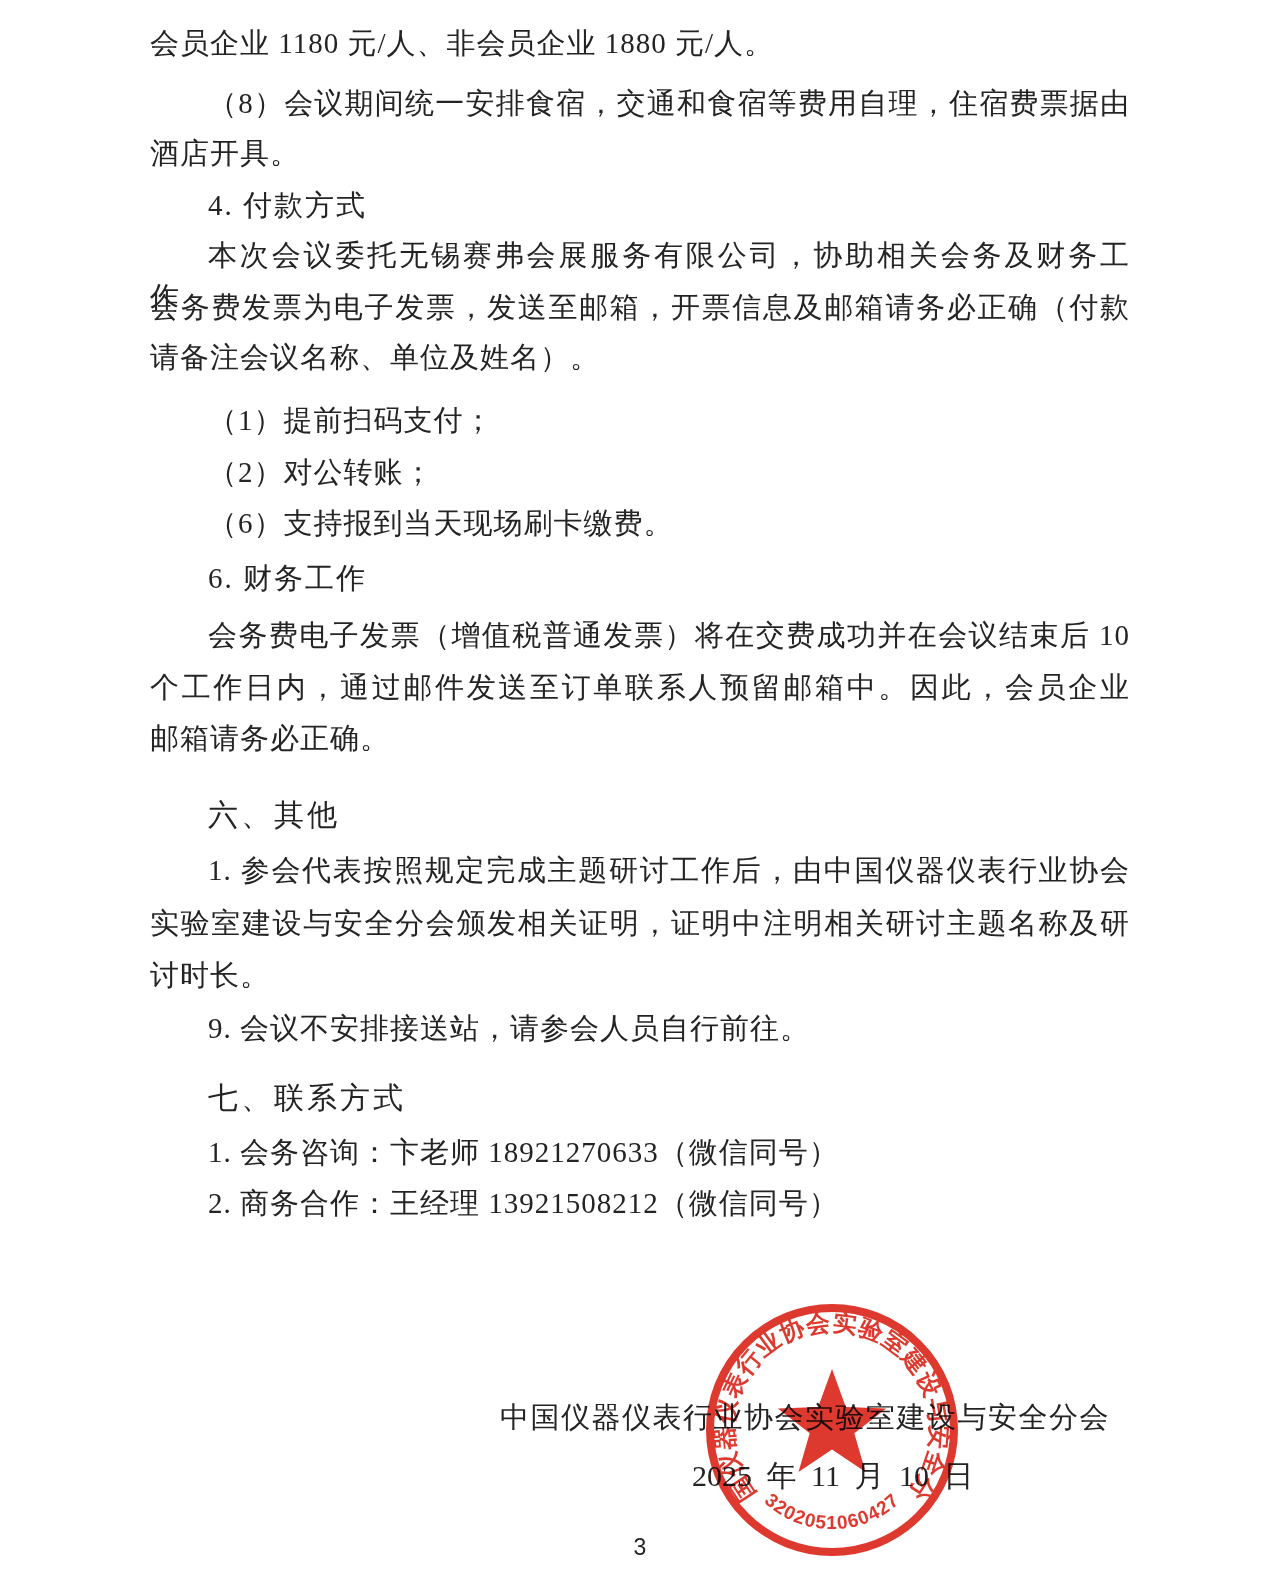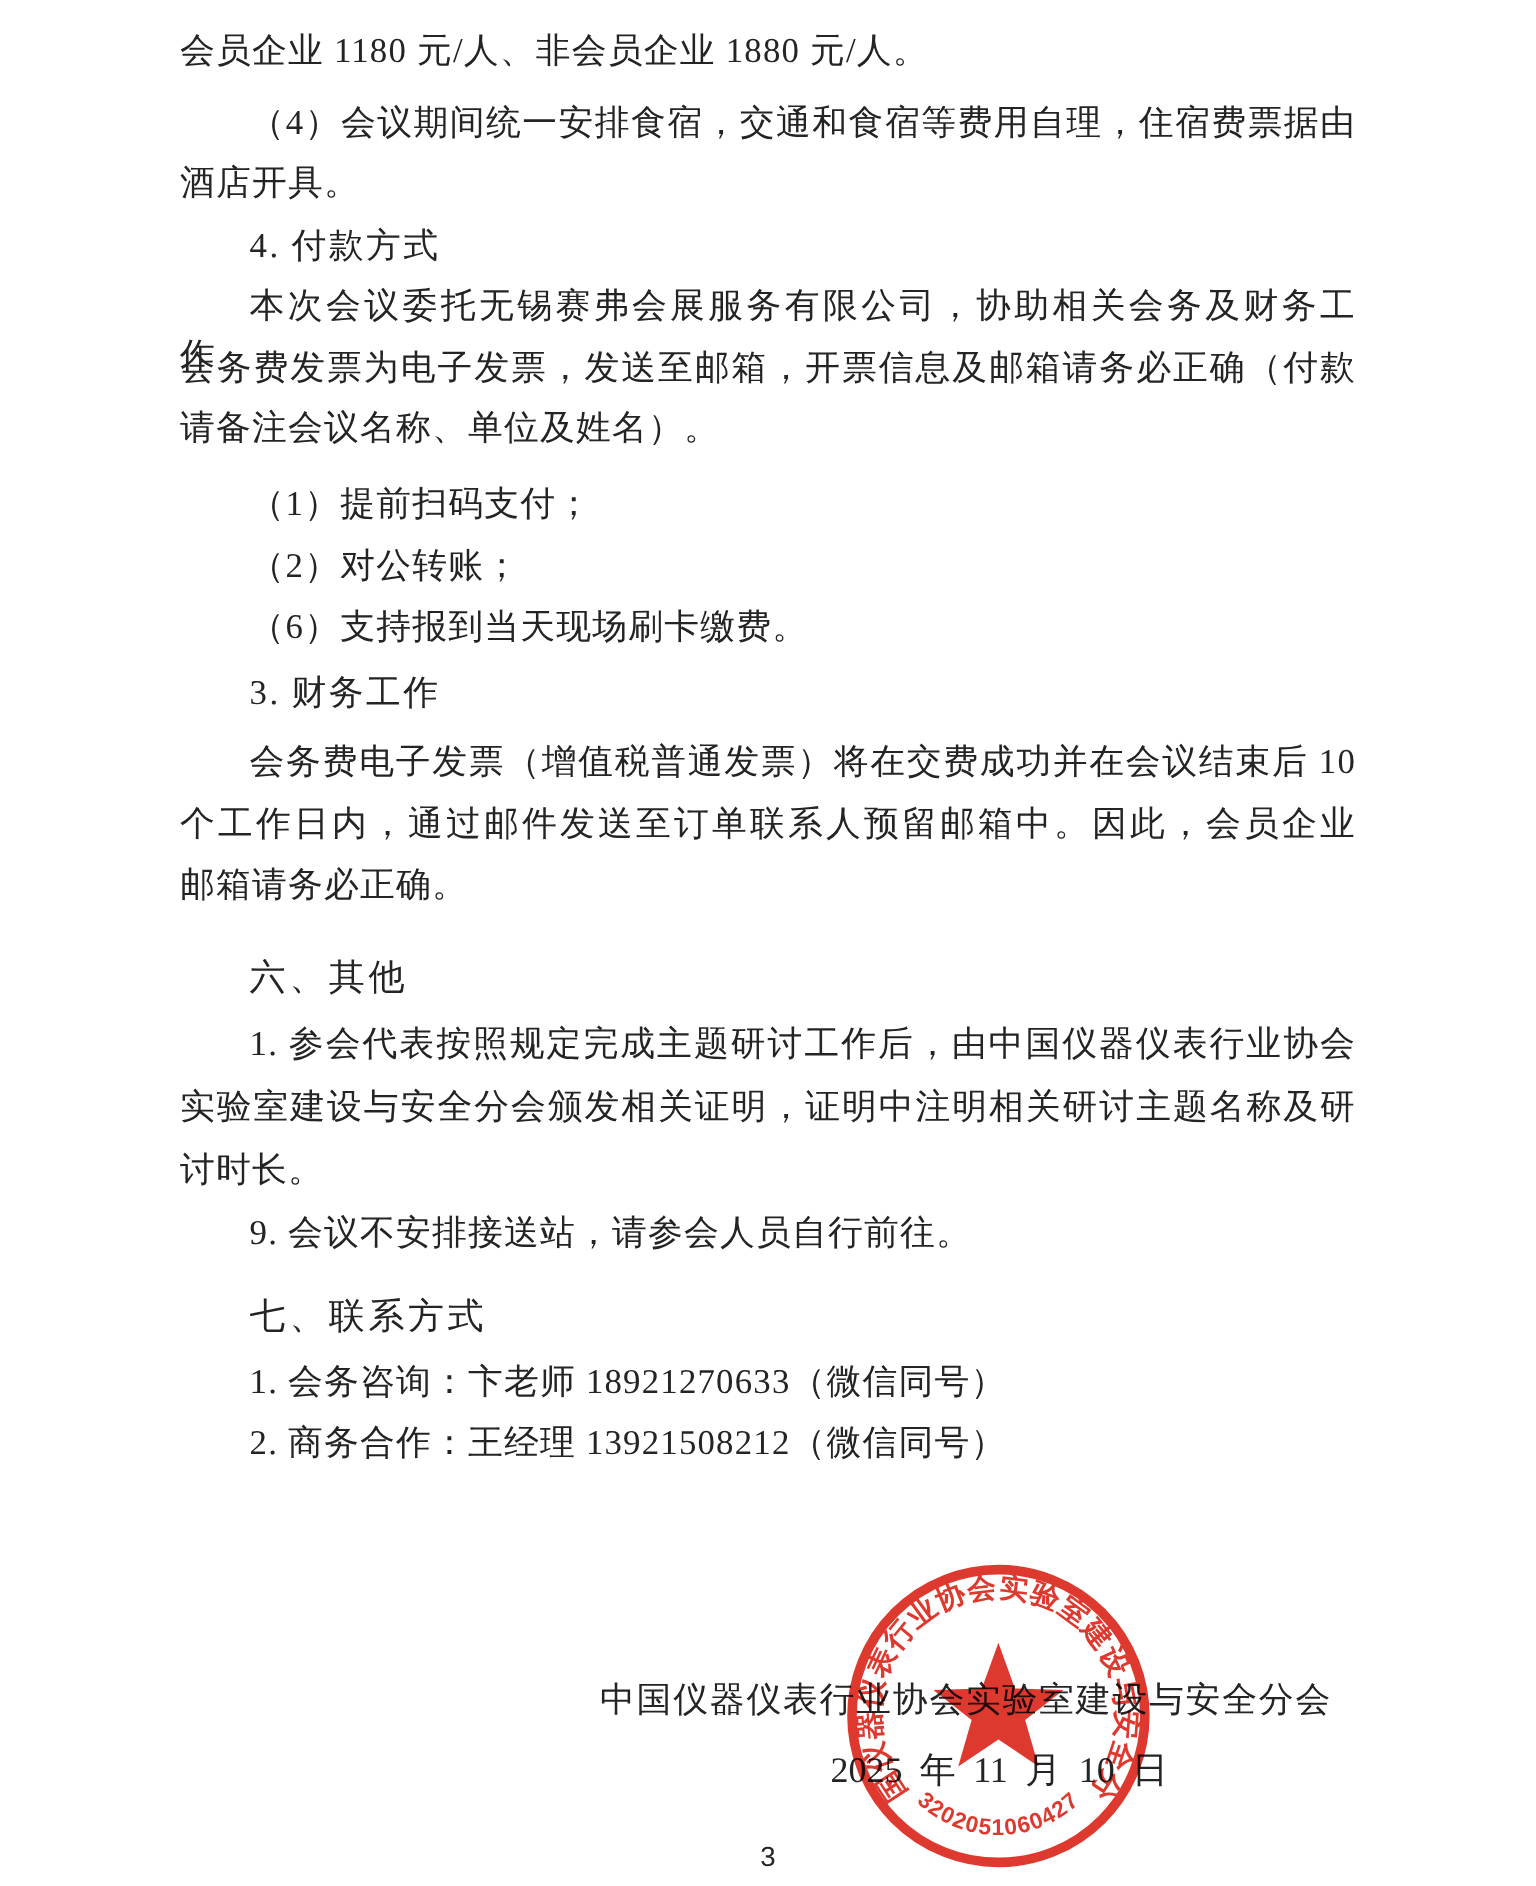--- a/index.html
+++ b/index.html
@@ -66,30 +66,30 @@
     font-family:"Liberation Sans","DejaVu Sans",sans-serif;
     font-weight:700;font-size:19px;letter-spacing:1px;
   }
 </style>
 </head>
 <body>
 
 <div class="page">
 
   <div class="line ln1">会员企业 1180 元/人、非会员企业 1880 元/人。</div>
-  <div class="line ln2 indent fill">（4）会议期间统一安排食宿，交通和食宿等费用自理，住宿费票据由</div>
+  <div class="line ln2 indent fill">（8）会议期间统一安排食宿，交通和食宿等费用自理，住宿费票据由</div>
   <div class="line ln3">酒店开具。</div>
   <div class="line ln4 indent h-sub">4. 付款方式</div>
   <div class="line ln5 indent fill">本次会议委托无锡赛弗会展服务有限公司，协助相关会务及财务工作。</div>
   <div class="line ln6 fill">会务费发票为电子发票，发送至邮箱，开票信息及邮箱请务必正确（付款</div>
   <div class="line ln7">请备注会议名称、单位及姓名）。</div>
   <div class="line ln8 indent">（1）提前扫码支付；</div>
   <div class="line ln9 indent">（2）对公转账；</div>
   <div class="line ln10 indent">（6）支持报到当天现场刷卡缴费。</div>
-  <div class="line ln11 indent h-sub">3. 财务工作</div>
+  <div class="line ln11 indent h-sub">6. 财务工作</div>
   <div class="line ln12 indent fill">会务费电子发票（增值税普通发票）将在交费成功并在会议结束后 10</div>
   <div class="line ln13 fill">个工作日内，通过邮件发送至订单联系人预留邮箱中。因此，会员企业</div>
   <div class="line ln14">邮箱请务必正确。</div>
   <div class="line ln15 indent h-major">六、其他</div>
   <div class="line ln16 indent fill">1. 参会代表按照规定完成主题研讨工作后，由中国仪器仪表行业协会</div>
   <div class="line ln17 fill">实验室建设与安全分会颁发相关证明，证明中注明相关研讨主题名称及研</div>
   <div class="line ln18">讨时长。</div>
   <div class="line ln19 indent">9. 会议不安排接送站，请参会人员自行前往。</div>
   <div class="line ln20 indent h-major">七、联系方式</div>
   <div class="line ln21 indent">1. 会务咨询：卞老师 18921270633（微信同号）</div>

